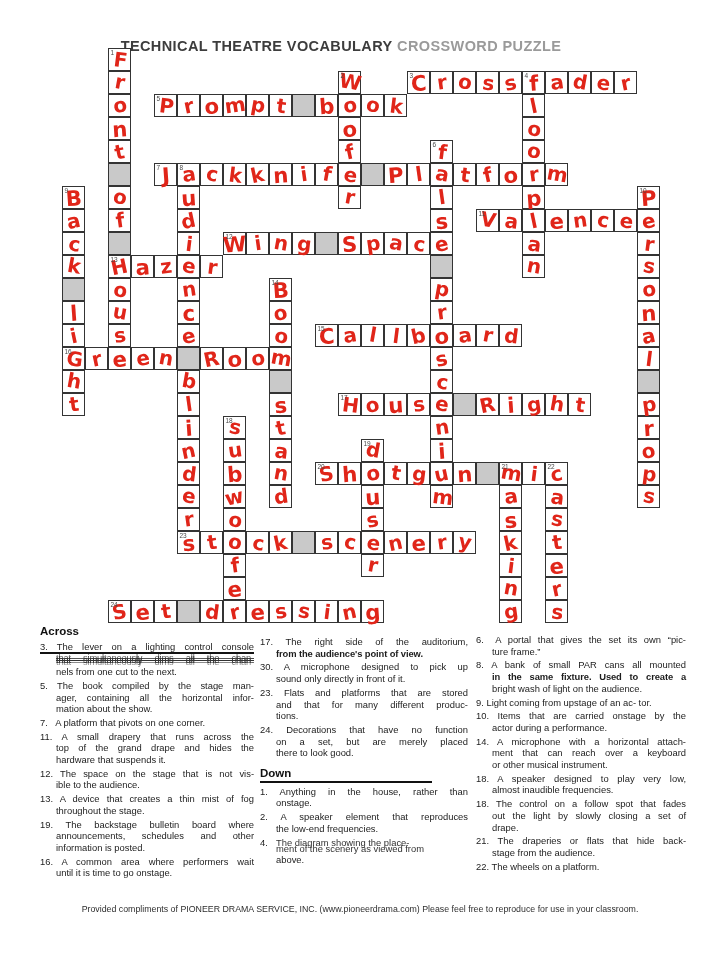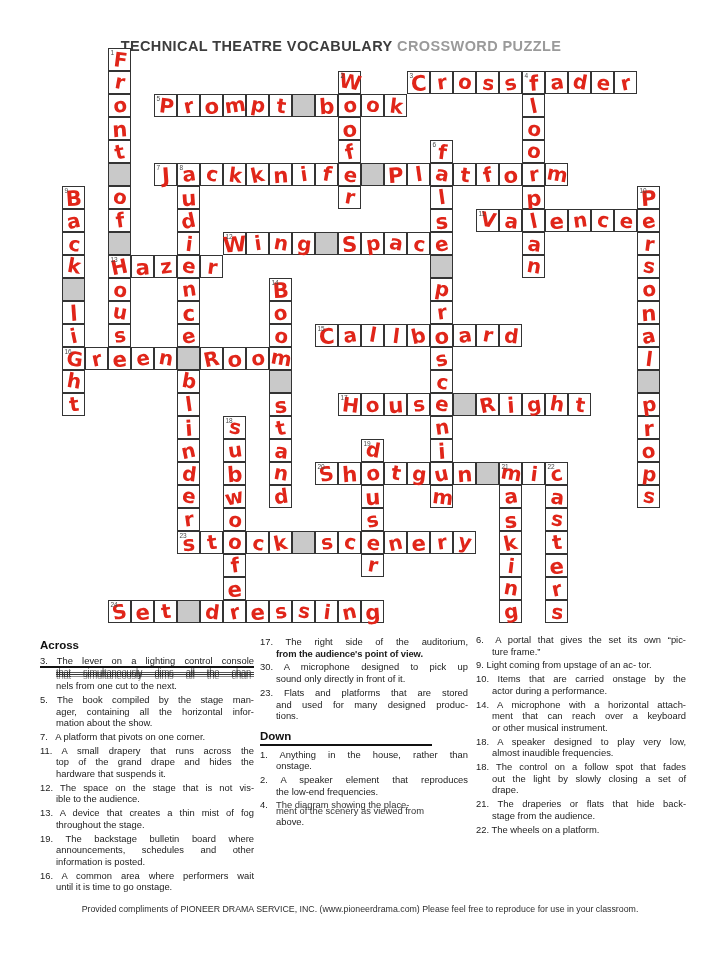--- a/index.html
+++ b/index.html
@@ -19,21 +19,21 @@
         font-style:normal;color:#4a4a4a;font-family:"Liberation Sans",sans-serif;}
   .hw{position:absolute;left:50%;top:50%;font-family:"DejaVu Sans",sans-serif;
       font-size:20px;line-height:20px;color:#e02519;font-weight:600;pointer-events:none;}
   .rot0{transform:translate(-50%,-54%) rotate(-8deg);}
   .rot1{transform:translate(-46%,-50%) rotate(7deg);}
   .rot2{transform:translate(-52%,-48%) rotate(-4deg) scale(1.06);}
   .rot3{transform:translate(-48%,-56%) rotate(10deg);}
   .rot4{transform:translate(-55%,-50%) rotate(-12deg);}
   
   .cluecol{position:absolute;font-size:9.4px;line-height:11.7px;color:#1c1c1c;}
-  #col1{left:40px;top:640px;width:214px;}
+  #col1{left:40px;top:626px;width:214px;}
   #col2{left:260px;top:636px;width:208px;}
   #col3{left:476px;top:634px;width:210px;}
   .sec-header{font-weight:bold;font-size:11.5px;margin-bottom:3px;color:#111;}
   .sec-header.ruled{border-bottom:2px solid #111;width:172px;padding-bottom:1px;margin-top:9px;}
   .clue{margin-bottom:2px;}
   .line{padding-left:16px;}
   .line.first{padding-left:0;text-indent:0;}
   .line.jl{text-align:justify;text-align-last:justify;}
   .line.ruleunder{border-bottom:2.5px solid #131313;}
   .garble{color:#2b2b2b;filter:blur(.4px);letter-spacing:-.2px;
@@ -782,41 +782,51 @@
       <div class="clue">
         <div class="line first jl"><span>17. </span>The right side of the  auditorium,</div>
         <div class="line boldline">from the audience's point of view.</div>
       </div>
       <div class="clue">
         <div class="line first jl"><span>30. </span>A microphone designed to pick up</div>
         <div class="line">sound only directly in front of it.</div>
       </div>
       <div class="clue">
         <div class="line first jl"><span>23. </span>Flats and platforms that are stored</div>
-        <div class="line jl">and used for many designed produc-</div>
+        <div class="line jl">and that for many different produc-</div>
         <div class="line">tions.</div>
+      </div>
+      <div class="clue">
+        <div class="line first jl"><span>24. </span>Decorations that have  no  function</div>
+        <div class="line jl">on a set, but are merely placed</div>
+        <div class="line">there to look good.</div>
       </div>
       <div class="sec-header ruled">Down</div>
       <div class="clue">
         <div class="line first jl"><span>1. </span>Anything in the house, rather than</div>
         <div class="line">onstage.</div>
       </div>
       <div class="clue">
         <div class="line first jl"><span>2. </span>A speaker element that reproduces</div>
         <div class="line">the low-end frequencies.</div>
       </div>
       <div class="clue">
         <div class="overlapwrap line first"><span>4. </span><div class="ov a">The diagram  showing  the  place-</div><div class="ov b">ment of the scenery as viewed from</div></div>
         <div class="line">above.</div>
       </div>
     </div>
   <div id="col3" class="cluecol">
       <div class="clue">
         <div class="line first jl"><span>6. </span> A portal that gives the set its own “pic-</div>
         <div class="line">ture frame.”</div>
+      </div>
+      <div class="clue">
+        <div class="line first jl"><span>8. </span>A bank of small PAR cans all mounted</div>
+        <div class="line jl boldline">in the same fixture. Used to create a</div>
+        <div class="line">bright wash of light on the audience.</div>
       </div>
       <div class="clue">
         <div class="line first"><span>9. </span>Light coming from upstage of an ac- tor.</div>
       </div>
       <div class="clue">
         <div class="line first jl"><span>10. </span>Items that are carried onstage by the</div>
         <div class="line">actor during a performance.</div>
       </div>
       <div class="clue">
         <div class="line first jl"><span>14. </span>A microphone with a horizontal attach-</div>

